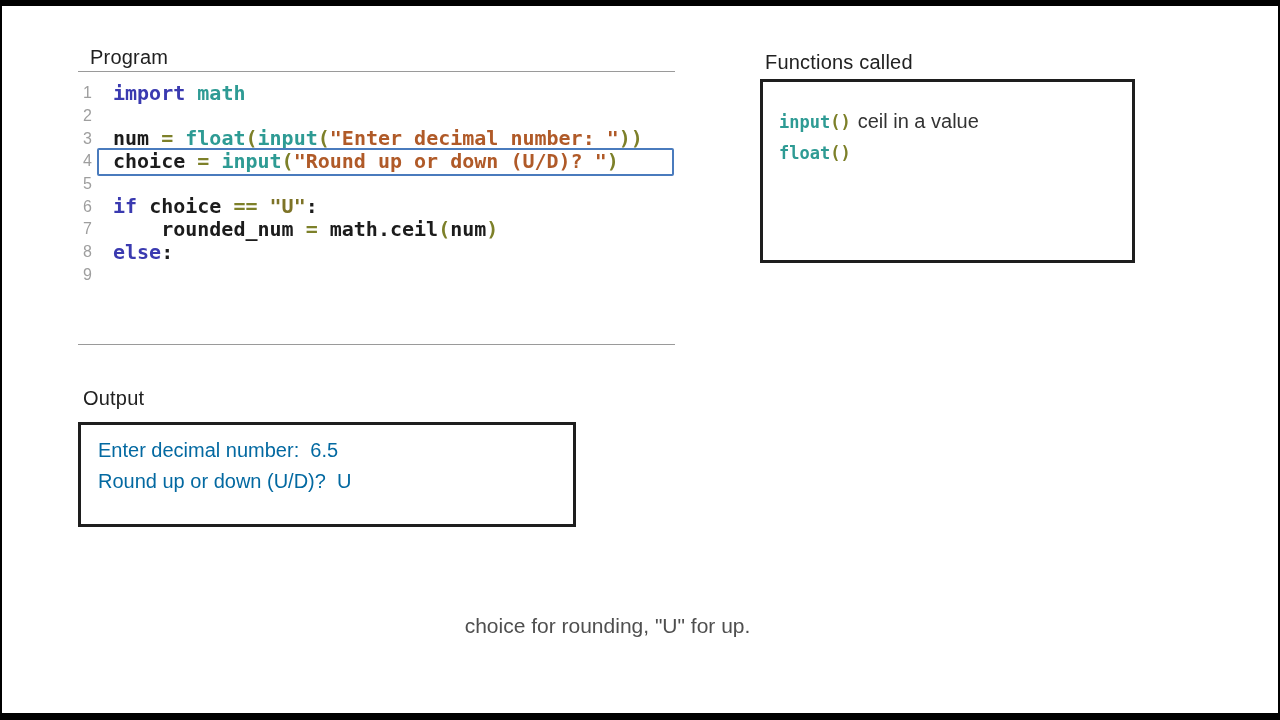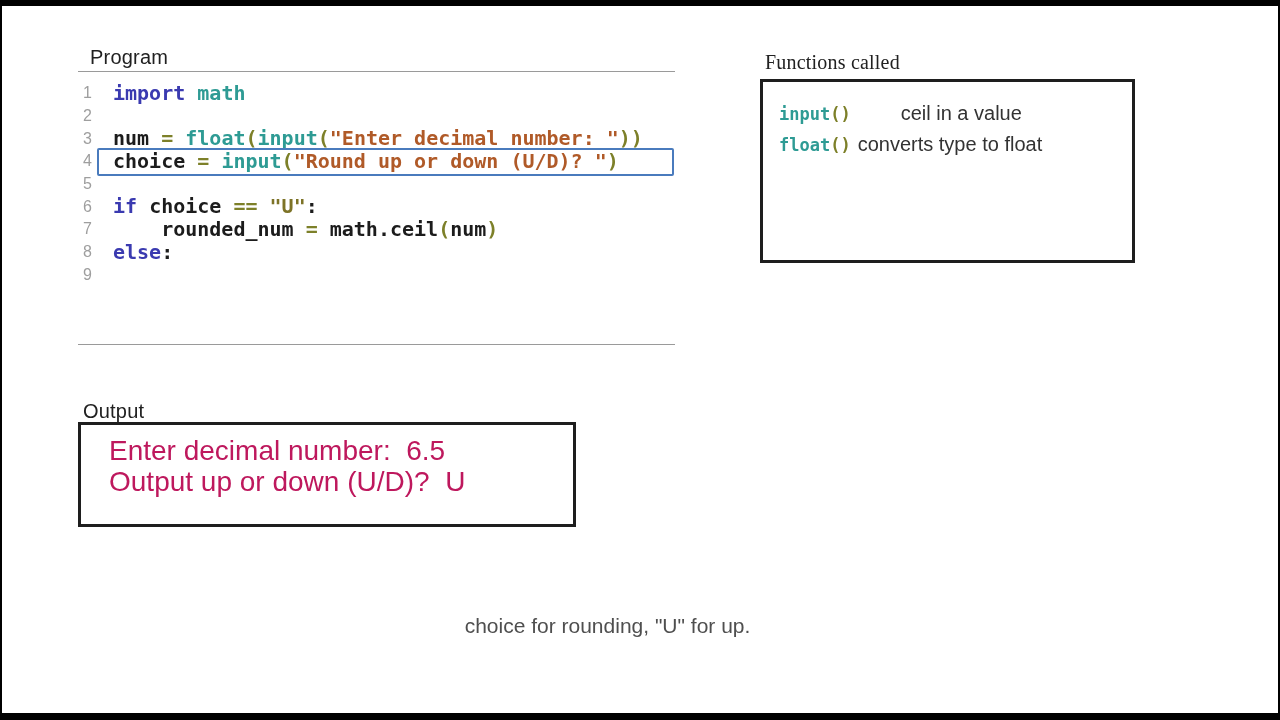--- a/index.html
+++ b/index.html
@@ -11,22 +11,22 @@
   .bar{position:absolute;background:#000;}
   .bar-top{left:0;top:0;width:1280px;height:6px;}
   .bar-bottom{left:0;top:713px;width:1280px;height:7px;}
   .bar-left{left:0;top:0;width:2px;height:720px;}
   .bar-right{left:1278px;top:0;width:2px;height:720px;}
 
   .section-title{
     position:absolute;font-size:20px;color:#212121;letter-spacing:.2px;
   }
   #program-title{left:90px;top:46px;}
-  #functions-title{left:765px;top:51px;font-family:Liberation Serif, serif;}
-  #output-title{left:83px;top:400px;}
+  #functions-title{left:765px;top:51px;}
+  #output-title{left:83px;top:387px;}
 
   .rule{position:absolute;height:1px;background:#9a9a9a;}
   #rule-top{left:78px;top:71px;width:597px;}
   #rule-bottom{left:78px;top:344px;width:597px;}
 
   
   #code-block{
     position:absolute;left:70px;top:82px;width:610px;
     font-family:"DejaVu Sans Mono", monospace;font-weight:bold;font-size:20px;
   }
@@ -53,37 +53,37 @@
   }
 
   
   #functions-box{
     position:absolute;left:760px;top:79px;width:369px;height:178px;
     border:3px solid #1e1e1e;background:#fff;
   }
   .fn-row{
     margin:0 0 0 16px;height:31px;display:flex;align-items:center;
   }
-  .fn-row:first-child{margin-top:16px;gap:43px;}
+  .fn-row:first-child{margin-top:24px;}
   .fn-code{
     font-family:"DejaVu Sans Mono", monospace;font-weight:bold;font-size:17px;
     color:var(--c-b);white-space:pre;
   }
   .fn-parens{color:var(--c-o);}
   .fn-desc{
     font-size:20px;color:#333333;margin-left:7px;
   }
 
   
   #output-box{
     position:absolute;left:78px;top:422px;width:492px;height:99px;
     border:3px solid #1e1e1e;background:#fff;
   }
   .out-line{
-    margin-left:28px;font-size:28px;line-height:31px;color:#be185d;white-space:pre;
+    margin-left:17px;font-size:20px;line-height:31px;color:#0369a1;white-space:pre;
   }
   .out-line:first-child{margin-top:10px;}
 
   
   #caption{
     position:absolute;left:40px;top:611px;width:1135px;text-align:center;
     font-size:21px;line-height:30px;color:#4f4f4f;
   }
 </style>
 </head>
@@ -137,25 +137,24 @@
 <div class="rule" id="rule-bottom"></div>
 
 <div class="section-title" id="functions-title">Functions called</div>
 <div id="functions-box">
     <div class="fn-row">
       <span class="fn-code">input<span class="fn-parens">()</span></span>
       <span class="fn-desc">ceil in a value</span>
     </div>
     <div class="fn-row">
       <span class="fn-code">float<span class="fn-parens">()</span></span>
-      <span class="fn-desc">converts type to float</span>
     </div>
   </div>
 
 <div class="section-title" id="output-title">Output</div>
 <div id="output-box">
     <div class="out-line">Enter decimal number:  6.5</div>
-    <div class="out-line">Output up or down (U/D)?  U</div>
+    <div class="out-line">Round up or down (U/D)?  U</div>
   </div>
 
 <div id="caption">
   <div>choice for rounding, "U" for up.</div>
 </div>
 
 </body></html>

